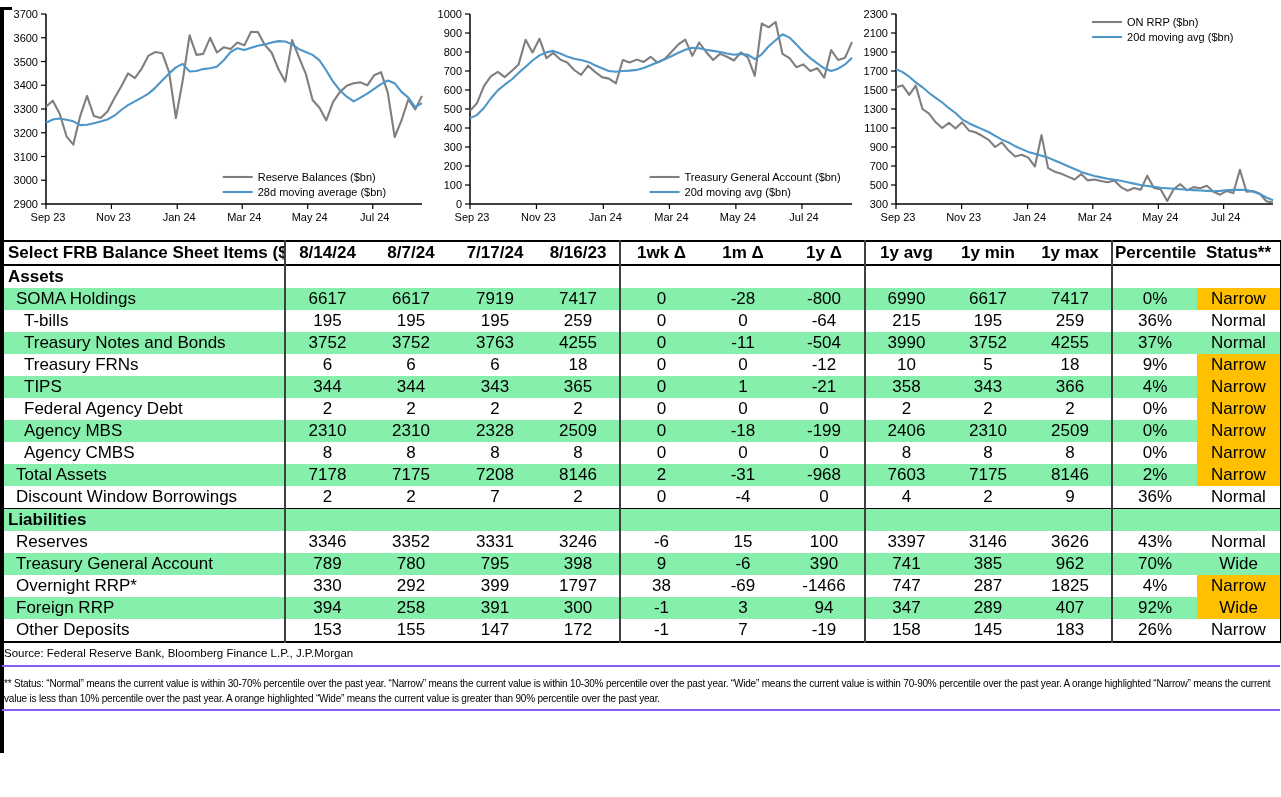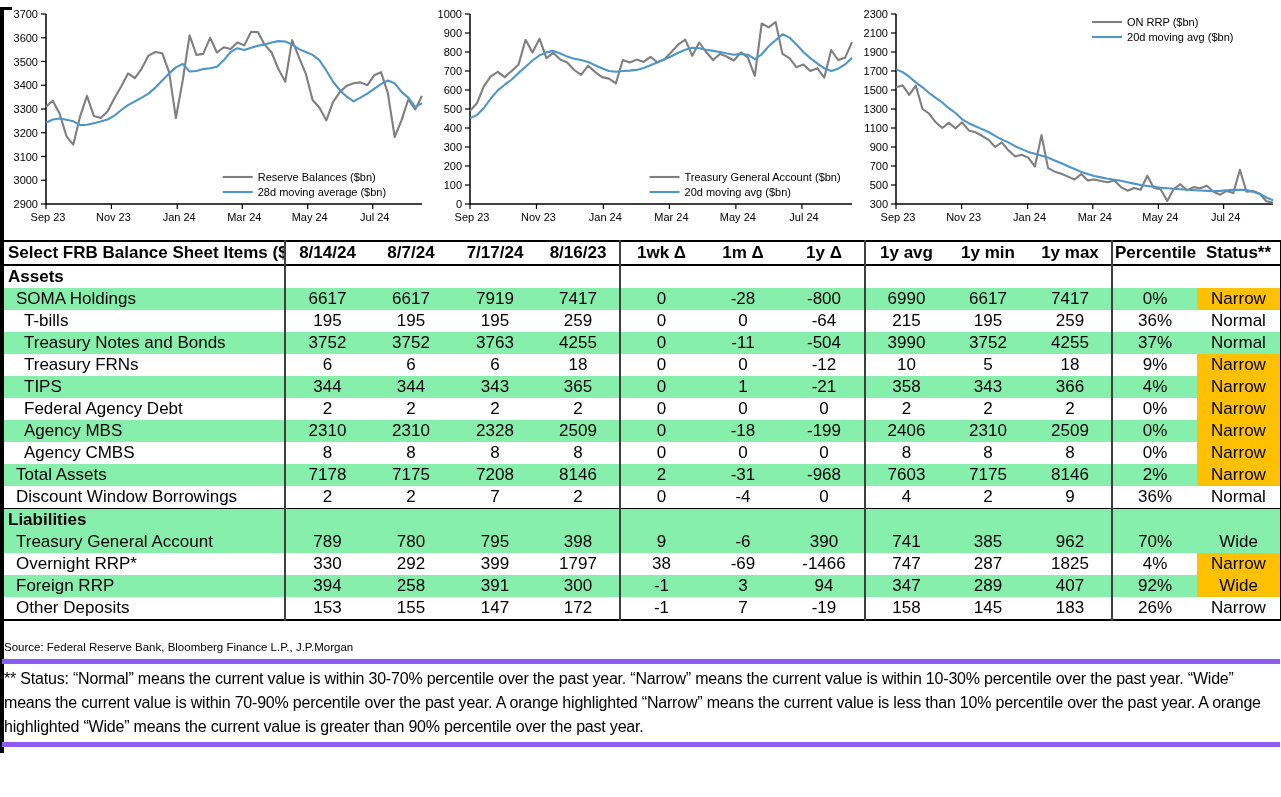--- a/index.html
+++ b/index.html
@@ -19,22 +19,22 @@
         text-align:center;font-weight:normal;}
   thead tr{border-bottom:2px solid #000;}
   th{font-weight:bold;}
   th.label,td.label{text-align:left;}
   tr.shaded{background:#86efac;}
   td.orange{background:#FFC000;}
   .gb{border-left:2px solid #3f3f3f;}
   tr.section td{font-weight:bold;}
   tr.topline{border-top:1.5px solid #000;}
   #footnotes{left:2px;top:637px;width:1278px;}
-  .footnote{border-bottom:5px solid #8b5cf6;padding:3px 2px;font-size:11.5px;line-height:1.35;}
-  .footnote.long{font-size:16px;letter-spacing:-0.2px;line-height:1.5;}
+  .footnote{border-bottom:2px solid #8b5cf6;padding:3px 2px;font-size:11.5px;line-height:1.35;margin-top:6px;}
+  .footnote.long{font-size:10px;letter-spacing:-0.2px;line-height:1.5;}
 </style>
 </head>
 <body>
 
 <div class="abs" id="edge-v"></div>
 <div class="abs" id="edge-h"></div>
 
 <div class="abs" id="chart1"><svg width="420" height="228">
       <line x1="40" y1="10" x2="40" y2="200" stroke="#000" stroke-width="1.5"></line>
       <line x1="40" y1="200" x2="416" y2="200" stroke="#000" stroke-width="1.5"></line>
@@ -372,20 +372,35 @@
           <td></td>
           <td class="gb"></td>
           <td></td>
           <td></td>
           <td class="gb"></td>
           <td></td>
           <td></td>
           <td class="gb"></td>
           <td></td>
         </tr>
+        <tr>
+          <td class="label" style="padding-left: 12px;">Reserves</td>
+          <td class="gb">3346</td>
+          <td>3352</td>
+          <td>3331</td>
+          <td>3246</td>
+          <td class="gb">-6</td>
+          <td>15</td>
+          <td>100</td>
+          <td class="gb">3397</td>
+          <td>3146</td>
+          <td>3626</td>
+          <td class="gb">43%</td>
+          <td>Normal</td>
+        </tr>
         <tr class="shaded">
           <td class="label" style="padding-left: 12px;">Treasury General Account</td>
           <td class="gb">789</td>
           <td>780</td>
           <td>795</td>
           <td>398</td>
           <td class="gb">9</td>
           <td>-6</td>
           <td>390</td>
           <td class="gb">741</td>

